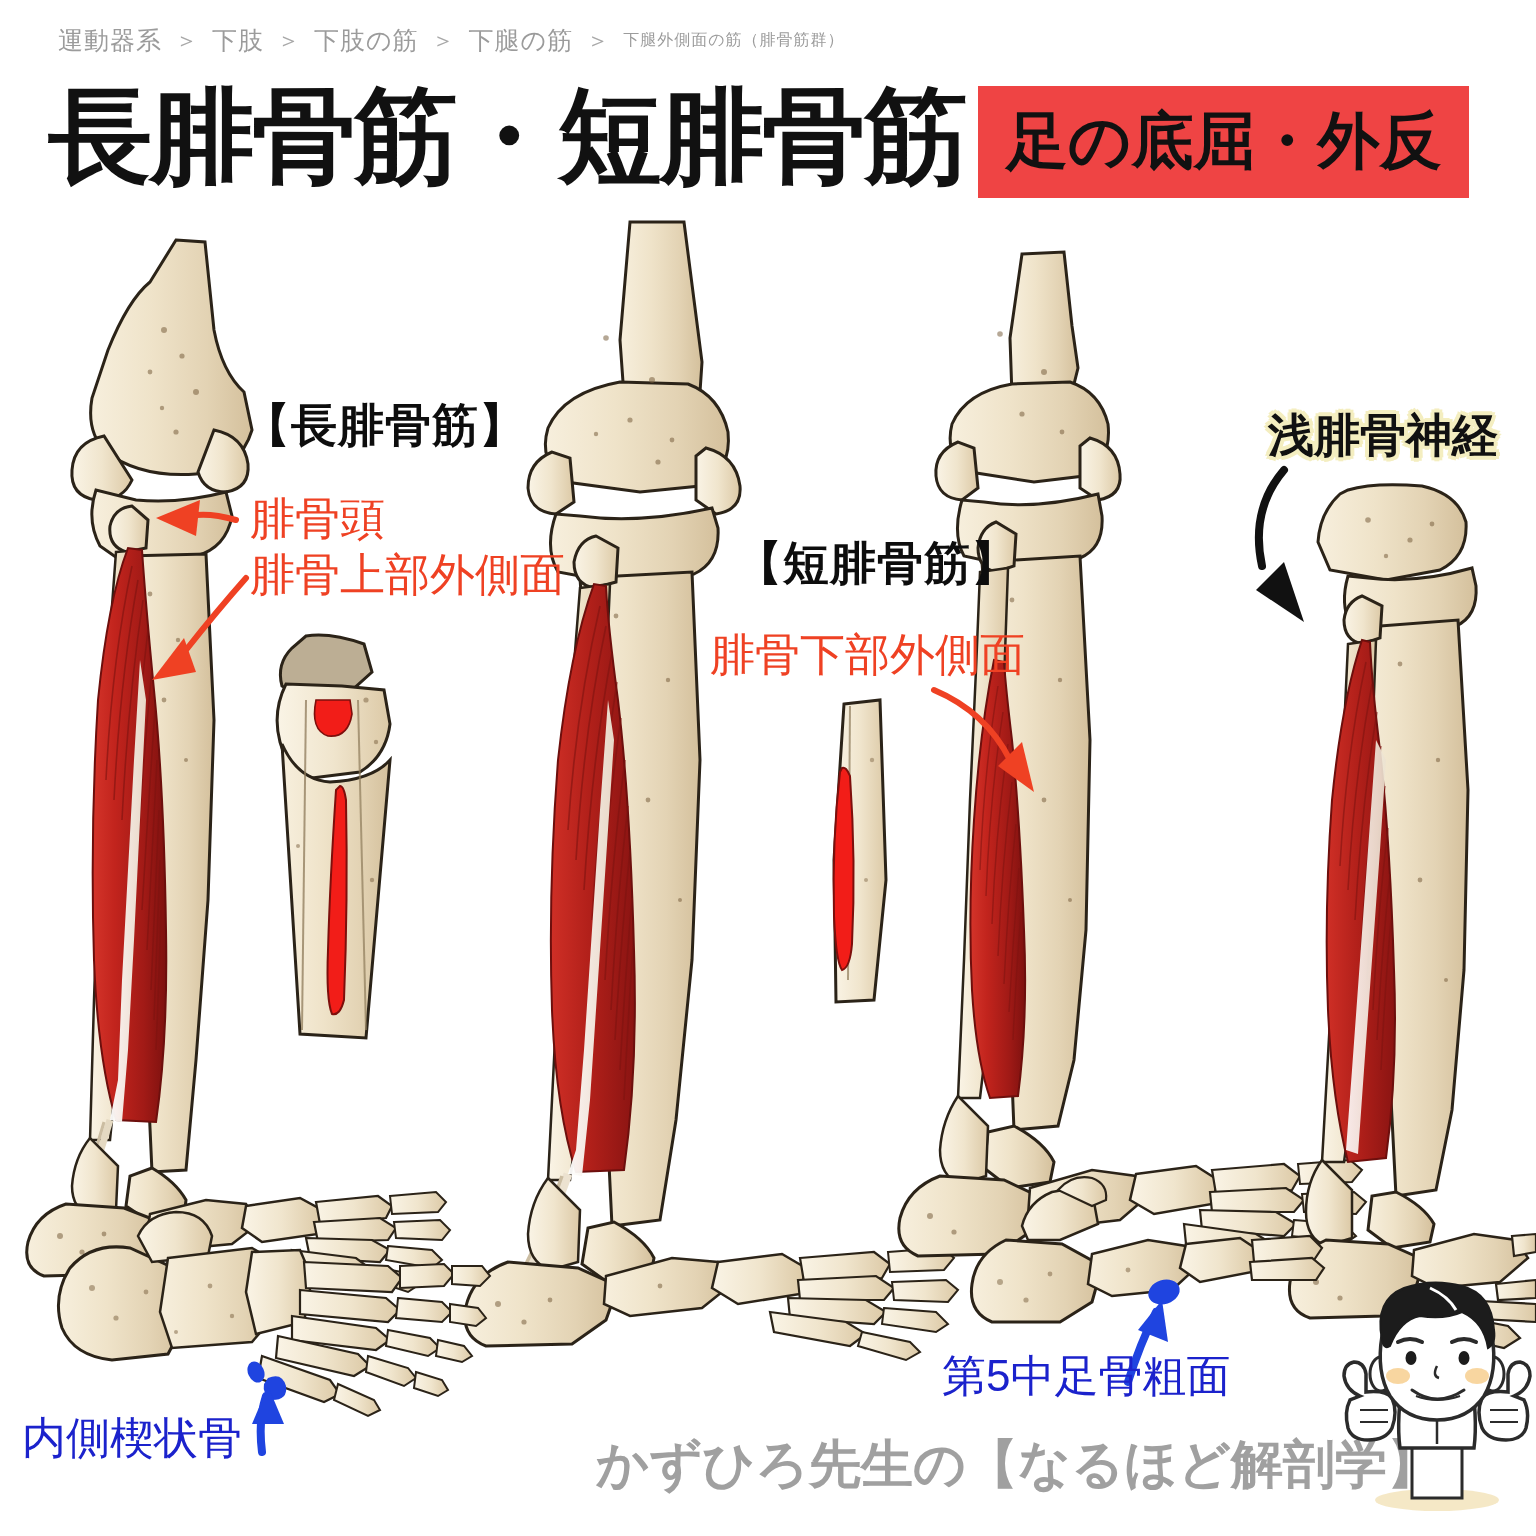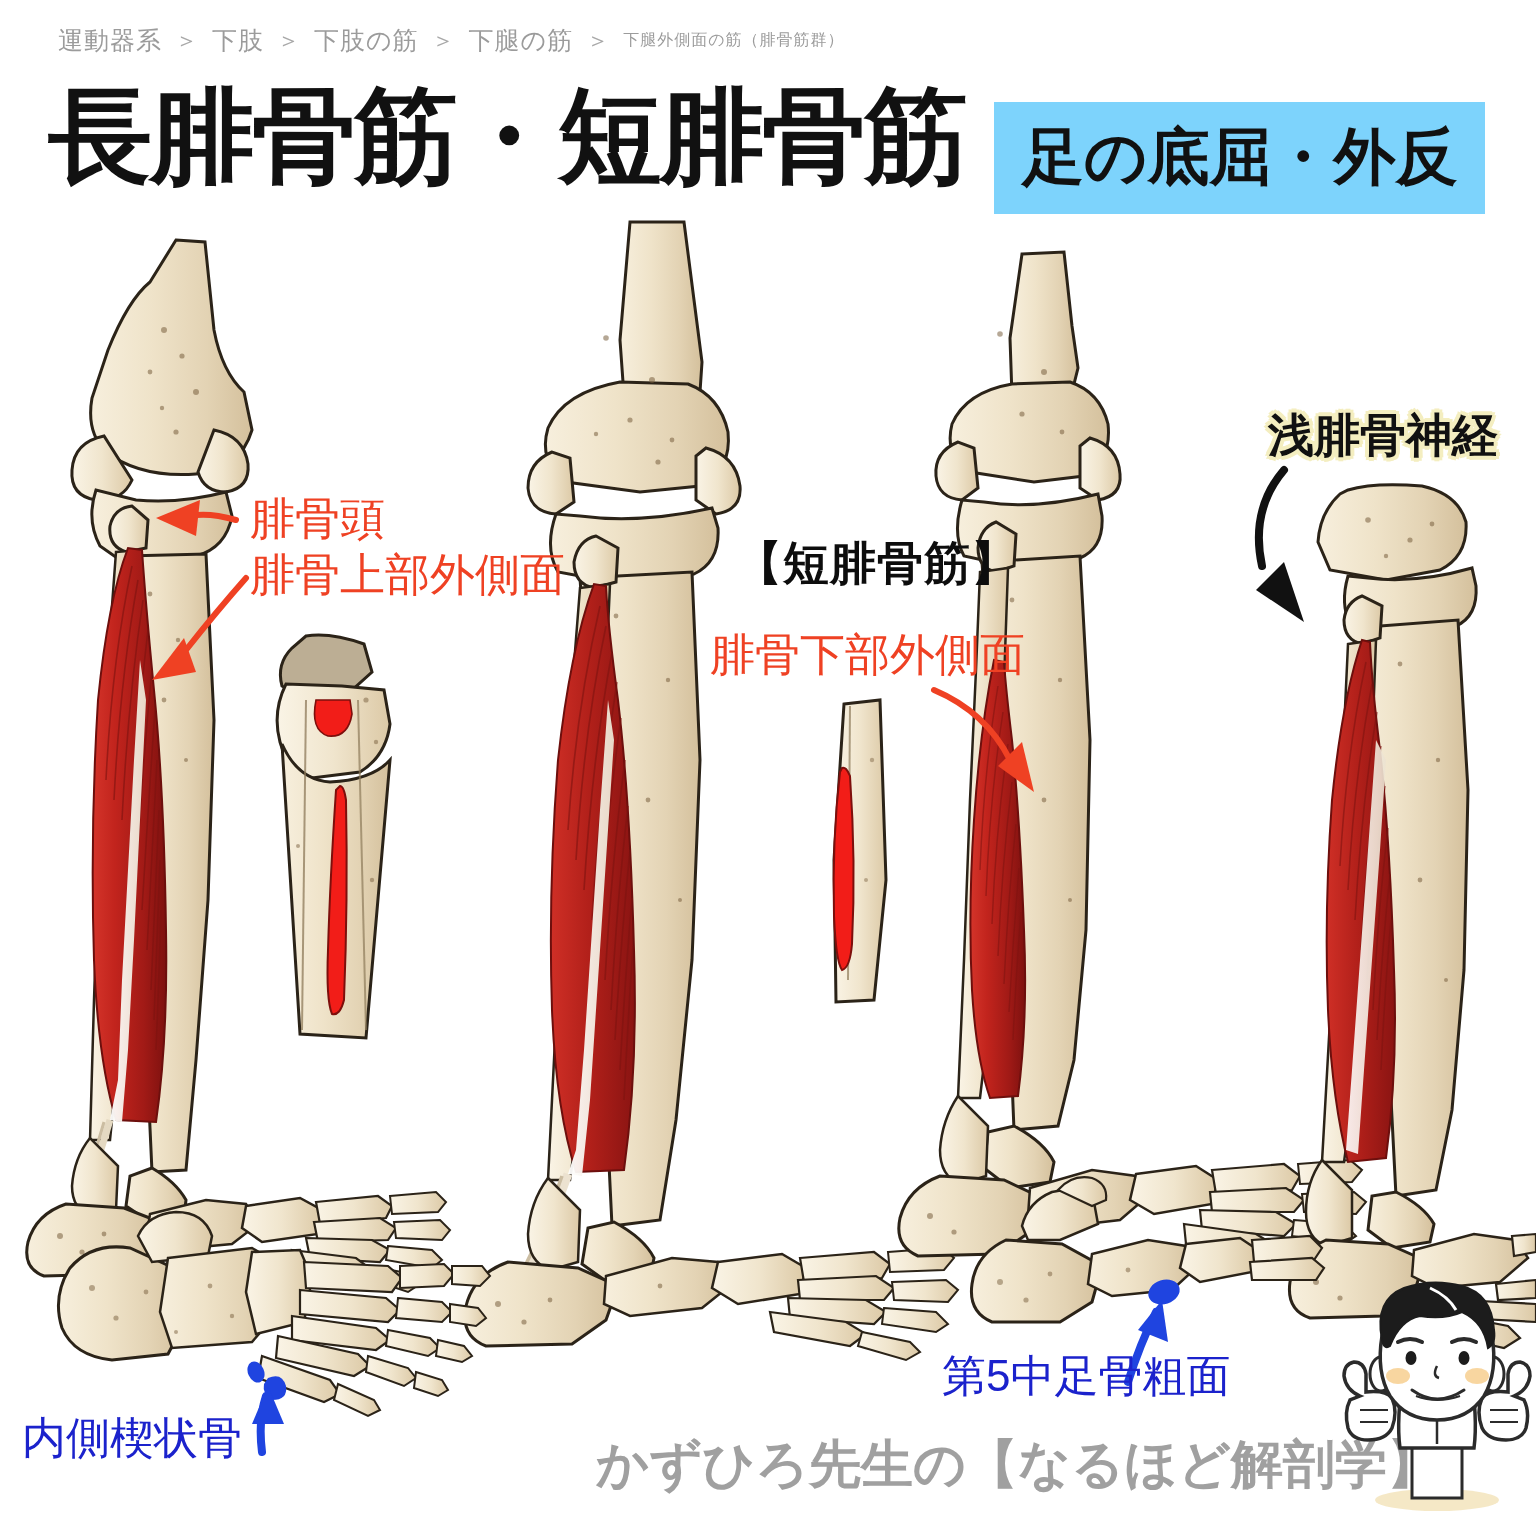--- a/index.html
+++ b/index.html
@@ -18,31 +18,31 @@
     position:absolute; left:58px; top:24px;
     font-size:25px; color:#9b9b9b; letter-spacing:1px;
     white-space:nowrap; display:flex; align-items:center; gap:13px;
   }
   .breadcrumb .sep { color:#a8a8a8; font-size:23px; }
   .breadcrumb .crumb-last { font-size:16px; }
 
   
   .title-row {
     position:absolute; left:48px; top:82px;
-    display:flex; align-items:flex-start; gap:28px;
+    display:flex; align-items:flex-start; gap:12px;
   }
   .page-title {
     font-size:104px; line-height:1.05; font-weight:700;
     color:#111111; letter-spacing:-2px; white-space:nowrap;
   }
   .action-badge {
-    background:#7dd3fc; color:#111111;
+    background:#ef4444; color:#111111;
     font-size:62px; font-weight:700; line-height:1;
     padding:24px 28px 26px 28px; white-space:nowrap;
-    margin-top:20px;
+    margin-top:4px;
   }
 
   
   .anno { position:absolute; white-space:nowrap; line-height:1.18; }
   .anno-black {
     color:#0d0d0d; font-size:46px; font-weight:700; letter-spacing:1px;
   }
   .anno-red { color:#ef4123; font-size:45px; font-weight:500;margin-left:8px; }
   .anno-blue { color:#1b22cc; font-size:44px; font-weight:500; }
   .anno-nerve {
@@ -489,20 +489,21 @@
     <g>
       <path d="M934 690 Q986 712 1010 760" stroke="#ef4123" stroke-width="6" fill="none" stroke-linecap="round"></path>
       <path d="M1034 792 L998 766 L1022 742 Z" fill="#ef4123"></path>
     </g>
     <g>
       <path d="M1284 470 Q1250 510 1262 566" stroke="#111111" stroke-width="8" fill="none" stroke-linecap="round"></path>
       <path d="M1304 622 L1256 590 L1284 562 Z" fill="#111111"></path>
     </g>
   </svg>
 
+  <div class="anno anno-black" style="left:244px; top:398px;">【長腓骨筋】</div>
 
   <div class="anno anno-red" style="left:242px; top:492px;">腓骨頭</div>
   <div class="anno anno-red" style="left:242px; top:548px;">腓骨上部外側面</div>
 
   <div class="anno anno-black" style="left:736px; top:536px;">【短腓骨筋】</div>
   <div class="anno anno-red" style="left:702px; top:632px;font-family:Liberation Mono, monospace;">腓骨下部外側面</div>
 
   <div class="anno anno-blue" style="left:22px; top:1412px;">内側楔状骨</div>
 
   <div class="anno anno-nerve" style="left:1268px; top:408px;">浅腓骨神経</div>

